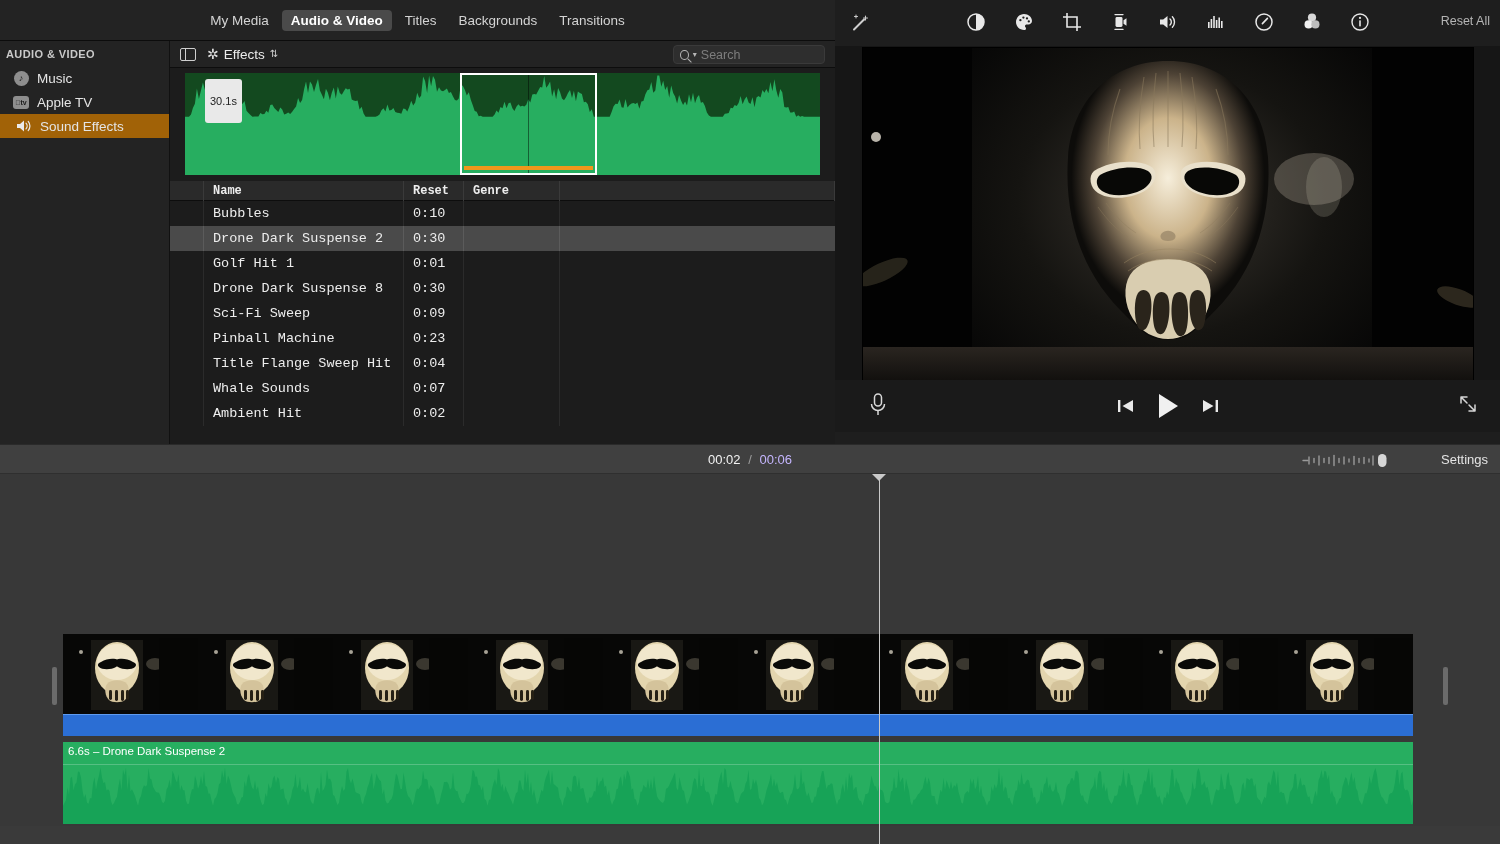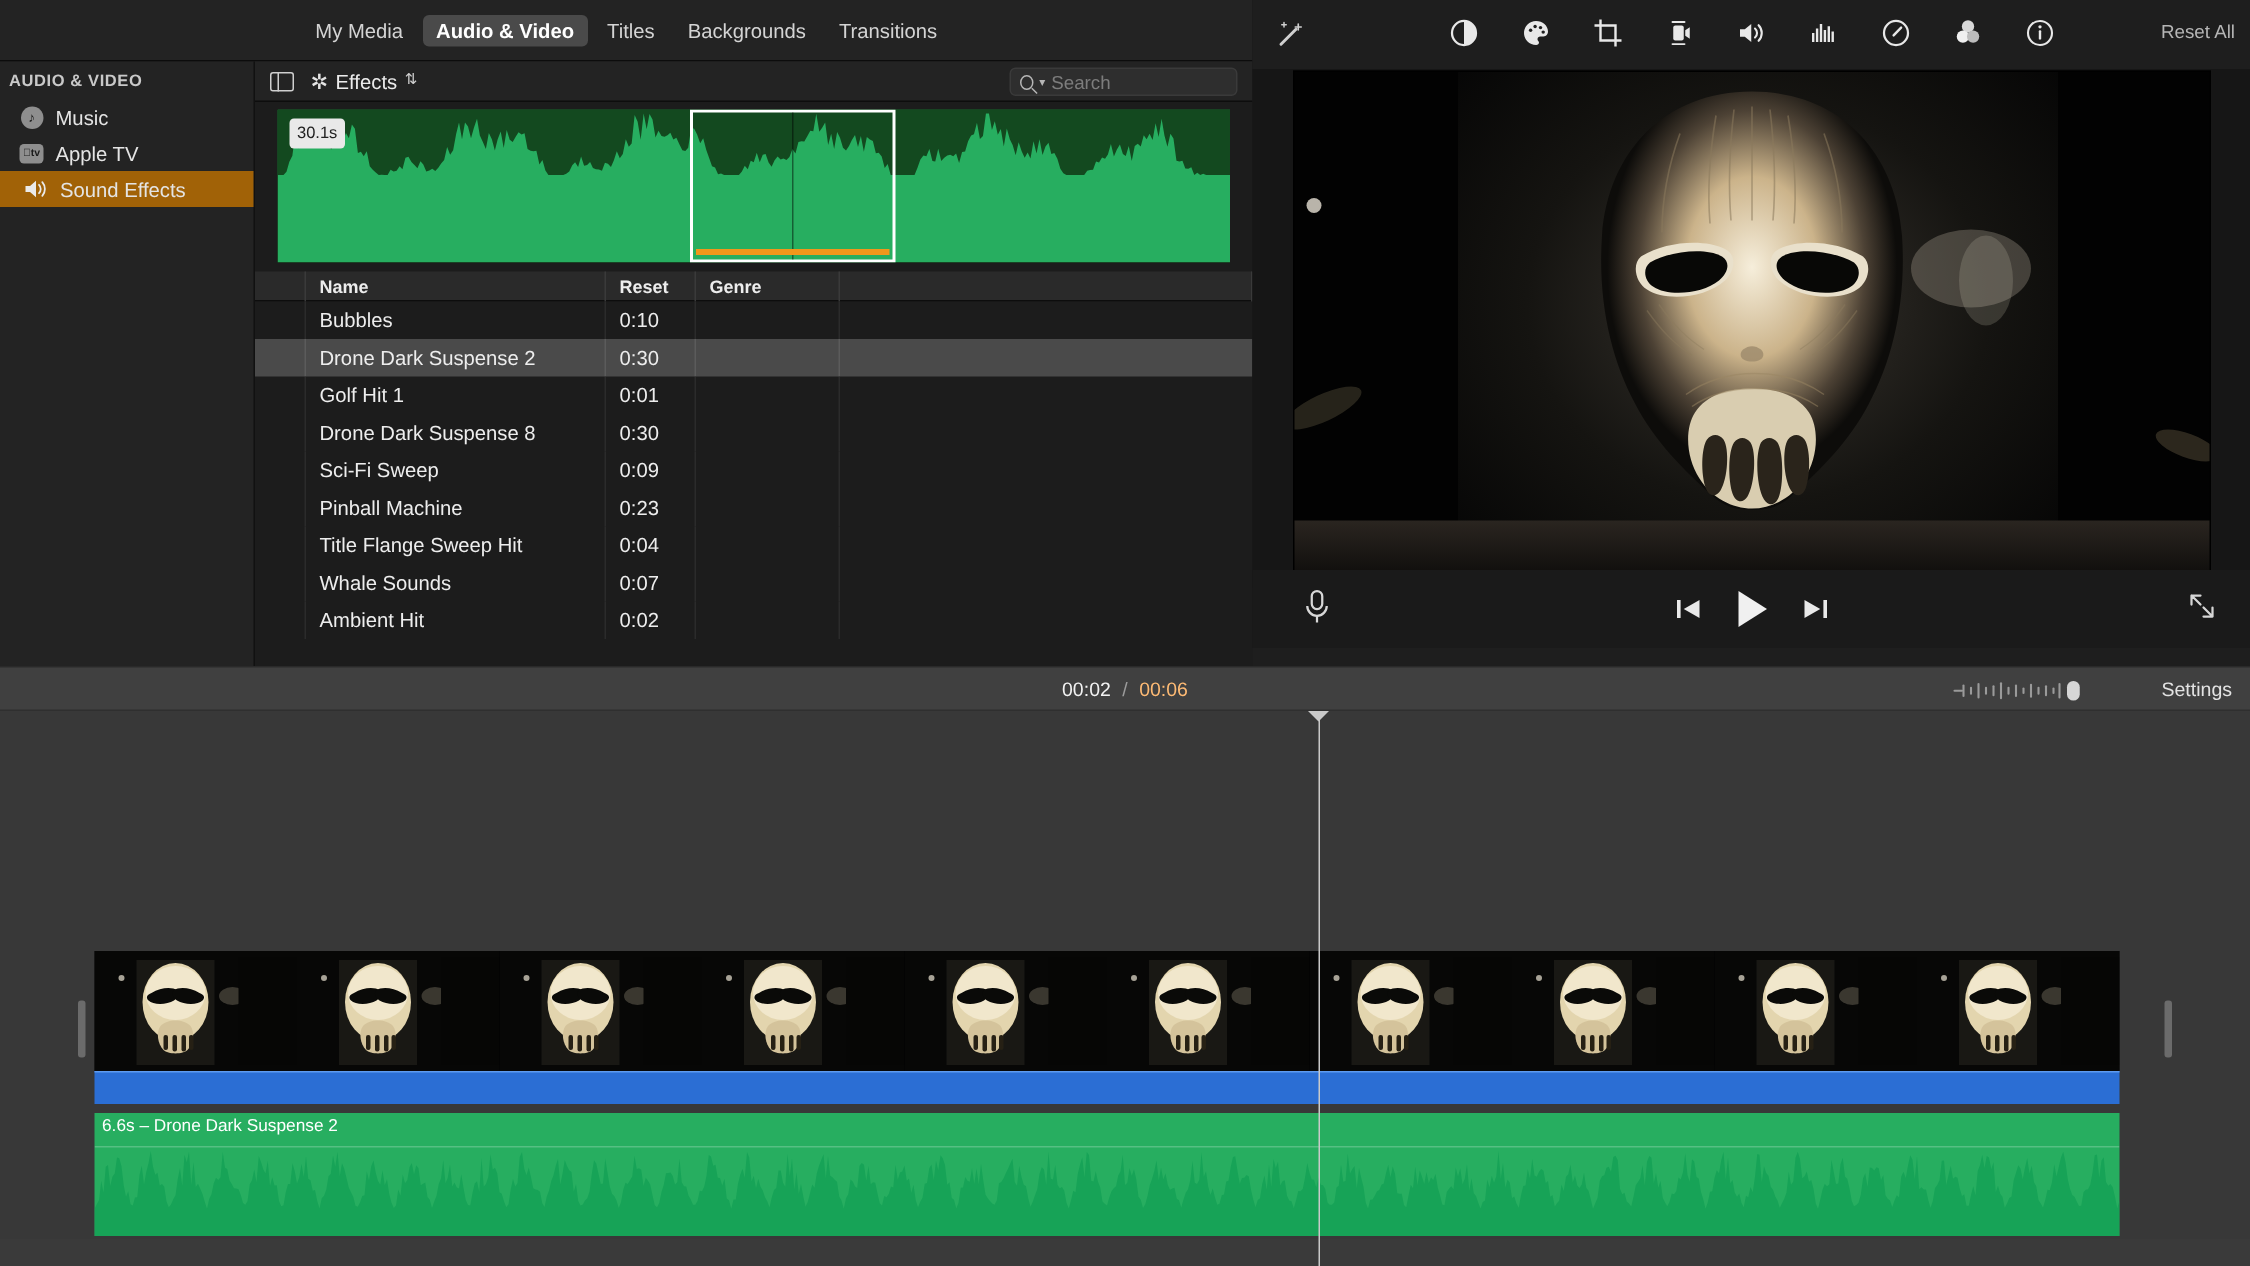--- a/index.html
+++ b/index.html
@@ -61,29 +61,29 @@
   .search .mag { width:10px; height:10px; border:1.4px solid #b6b6b6; border-radius:50%; position:relative; }
   .search .mag:after { content:""; position:absolute; right:-4px; bottom:-3px; width:5px; height:1.4px; background:#b6b6b6; transform:rotate(45deg); }
   .search .vchev { font-size:8px; color:#b6b6b6; }
   .search input { background:transparent; border:none; outline:none; color:#d9d9d9; font-size:12.5px; font-family:inherit; width:100%; }
   .search input::placeholder { color:#7d7d7d; }
 
   
   .wave-prev { position:absolute; left:15px; top:32px; width:635px; height:102px; background:#13491f; overflow:hidden; }
   .wave-prev svg { display:block; width:100%; height:100%; }
   .dur-badge {
-    position:absolute; left:8px; top:6px; background:#e9e9e9; color:#222;
-    font-size:11px; padding:4px 5px; border-radius:3px; font-weight:500;
+    position:absolute; left:20px; top:6px; background:#e9e9e9; color:#222;
+    font-size:11px; padding:16px 5px; border-radius:3px; font-weight:500;
   }
   .sel-box { position:absolute; left:275px; top:0; width:137px; height:102px; border:2px solid #fff; box-sizing:border-box; }
   .sel-box .inner-line { position:absolute; left:66px; top:0; bottom:0; width:1px; background:rgba(0,0,0,.45); }
   .sel-box .orange { position:absolute; left:2px; right:2px; bottom:3px; height:4px; background:#f0971b; }
 
   
-  .tbl { position:absolute; left:0; top:140px; width:665px; height:263px; }
+  .tbl { position:absolute; left:0; top:140px; width:665px; height:263px;font-family:Liberation Mono, monospace; }
   .tbl-head { display:flex; height:20px; background:#2a2a2a; border-bottom:1px solid #0d0d0d; align-items:center; }
   .th { font-size:12px; font-weight:bold; color:#ededed; padding-left:9px; border-right:1px solid #3a3a3a; height:20px; line-height:20px; }
   .c-gutter{ width:34px; border-right:1px solid #3a3a3a; }
   .c-name { width:200px; }
   .c-time { width:60px; }
   .c-genre{ width:96px; }
   .c-rest { flex:1; }
   .rows { height:243px; overflow:hidden; }
   .row { display:flex; height:25px; align-items:center; }
   .row.sel { background:#4a4a4a; }
@@ -111,21 +111,21 @@
   
   .tl { position:absolute; left:0; top:444px; width:1500px; height:400px; background:#383838; }
   .tl-bar {
     position:absolute; left:0; top:0; width:1500px; height:30px; background:#404040;
     border-top:1px solid #2a2a2a; border-bottom:1px solid #2f2f2f;
     display:flex; align-items:center;
   }
   .tc { position:absolute; left:0; right:0; text-align:center; font-size:13px; }
   .tc .cur { color:#f2f2f2; }
   .tc .sep { color:#9b9b9b; margin:0 4px; }
-  .tc .tot { color:#fdba74; }
+  .tc .tot { color:#c4b5fd; }
   .zoomsl { position:absolute; right:98px; top:8px; width:100px; height:15px; }
   .settings { position:absolute; right:12px; top:7px; font-size:13px; color:#e3e3e3; }
 
   .tl-body { position:absolute; left:0; top:30px; width:1500px; height:370px; background:#383838; }
   .playhead { position:absolute; left:879px; top:0; width:1px; height:370px; background:#c9c9c9; z-index:40; }
   .playhead:before { content:""; position:absolute; left:-7px; top:0; border-left:7px solid transparent; border-right:7px solid transparent; border-top:7px solid #c9c9c9; }
 
   .clipstack { position:absolute; left:63px; top:160px; width:1350px; }
   .vclip { position:relative; width:1350px; height:80px; background:#0a0a0a; overflow:hidden; display:flex; }
   .thumb { width:135px; height:80px; position:relative; overflow:hidden; flex:0 0 135px; background:#050505; }

